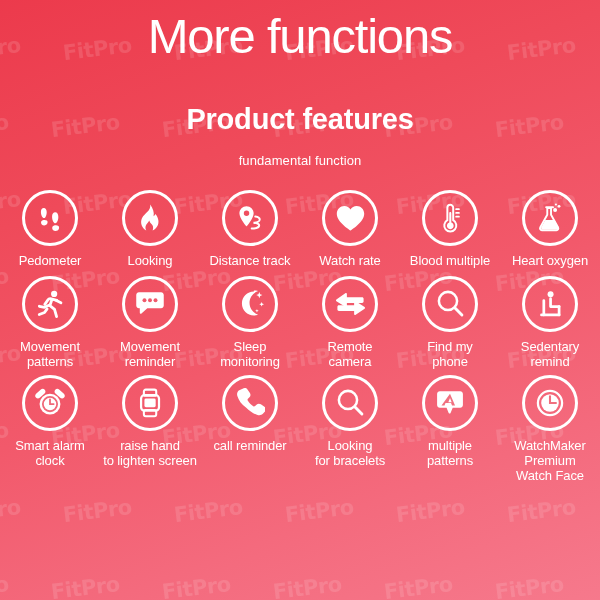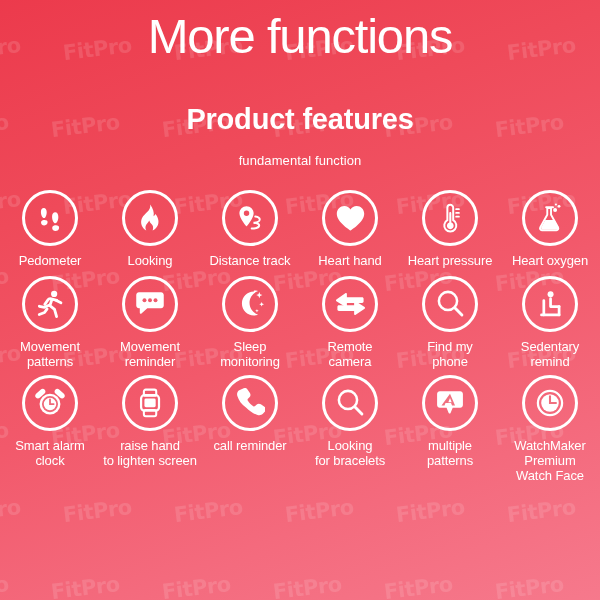--- a/index.html
+++ b/index.html
@@ -211,35 +211,35 @@
           <div class="label">Distance track</div>
         </div>
         <div class="cell">
           <div class="circle">
             <span>
               <svg width="31" height="28" viewBox="0 0 32 29">
       <path fill="#ffffff" d="M16 27.5S1.8 18.9 1.8 10.1C1.8 5.4 5.4 2 9.6 2c2.8 0 5.1 1.4 6.4 3.6C17.3 3.4 19.6 2 22.4 2c4.2 0 7.8 3.4 7.8 8.1 0 8.8-14.2 17.4-14.2 17.4z"></path>
     </svg>
             </span>
           </div>
-          <div class="label">Heart hand</div>
+          <div class="label">Watch rate</div>
         </div>
         <div class="cell">
           <div class="circle">
             <span>
               <svg width="28" height="32" viewBox="0 0 28 34">
       <path fill="none" stroke="#ffffff" stroke-width="2.1" d="M11.2 19.3V6.1a3.1 3.1 0 0 1 6.2 0v13.2a6.4 6.4 0 1 1-6.2 0z"></path>
       <path fill="#ffffff" d="M14.3 10.5c.6 0 1.1.5 1.1 1.1v10.3a3.6 3.6 0 1 1-2.2 0V11.6c0-.6.5-1.1 1.1-1.1z"></path>
       <rect fill="#ffffff" x="19.6" y="6.6" width="4.8" height="1.9" rx="0.9"></rect>
       <rect fill="#ffffff" x="19.6" y="10.6" width="4.8" height="1.9" rx="0.9"></rect>
       <rect fill="#ffffff" x="19.6" y="14.6" width="4.8" height="1.9" rx="0.9"></rect>
     </svg>
             </span>
           </div>
-          <div class="label">Heart pressure</div>
+          <div class="label">Blood multiple</div>
         </div>
         <div class="cell">
           <div class="circle">
             <span>
               <svg width="30" height="32" viewBox="0 0 30 34">
       <path fill="none" stroke="#ffffff" stroke-width="2" stroke-linejoin="round" d="M12.1 6.4v7.2L4.6 27.1c-.7 1.3.2 2.9 1.7 2.9h15.6c1.5 0 2.4-1.6 1.7-2.9l-7.5-13.5V6.4z"></path>
       <path fill="#ffffff" d="M10 19.2h9.8l4.3 7.7c.5 1-.2 2.2-1.3 2.2H7c-1.1 0-1.8-1.2-1.3-2.2z"></path>
       <rect fill="#ffffff" x="9.9" y="4.4" width="9.4" height="2.2" rx="1.1"></rect>
       <circle fill="#ffffff" cx="20.4" cy="8.5" r="2.1"></circle>
       <circle fill="#ffffff" cx="24.6" cy="4.6" r="1.5"></circle>

